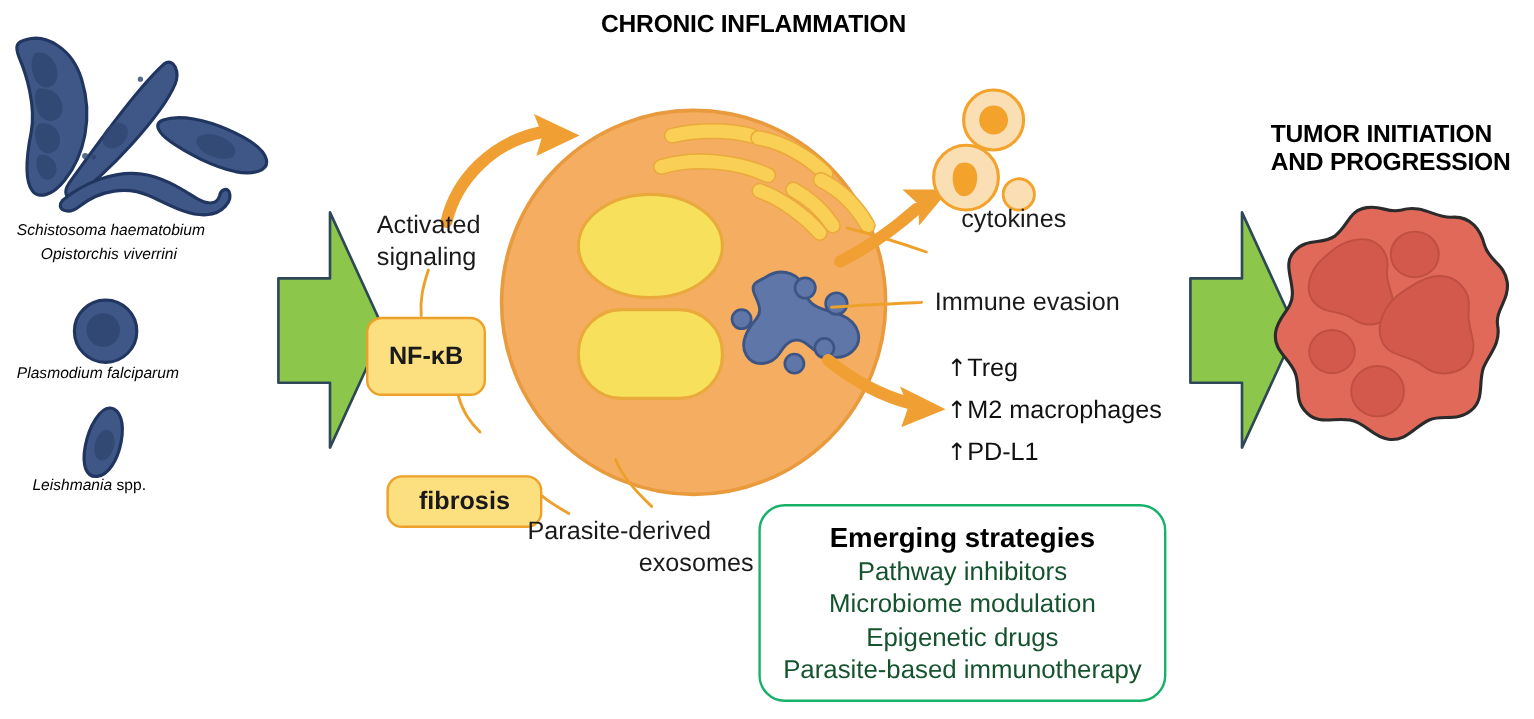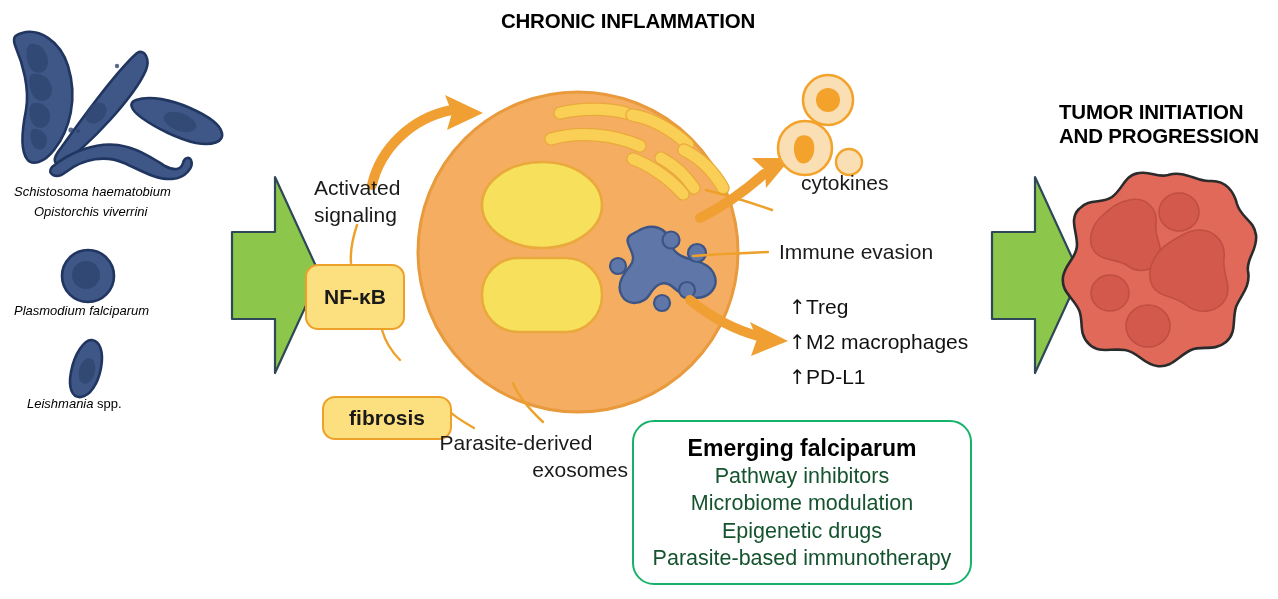--- a/index.html
+++ b/index.html
@@ -290,20 +290,20 @@
     </div>
     <div class="arrowrow" style="margin-bottom:14px;">
       <span class="up">↑</span><span>M2 macrophages</span>
     </div>
     <div class="arrowrow">
       <span class="up">↑</span><span>PD-L1</span>
     </div>
   </div>
 
   <div class="abs greenbox" style="left:632px; top:420px; width:340px; height:165px;">
-    <div class="gb-title">Emerging falciparum</div>
+    <div class="gb-title">Emerging strategies</div>
     <div class="gb-item">Pathway inhibitors</div>
     <div class="gb-item">Microbiome modulation</div>
     <div class="gb-item">Epigenetic drugs</div>
     <div class="gb-item">Parasite-based immunotherapy</div>
   </div>
 
 </div>
 
 </body></html>

